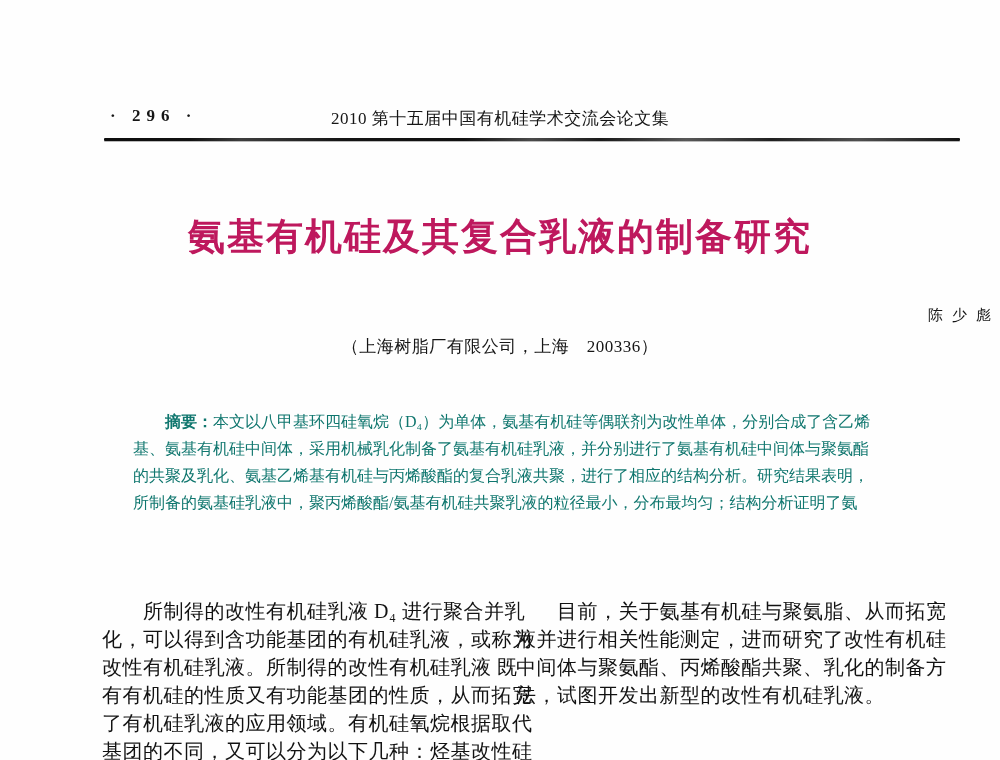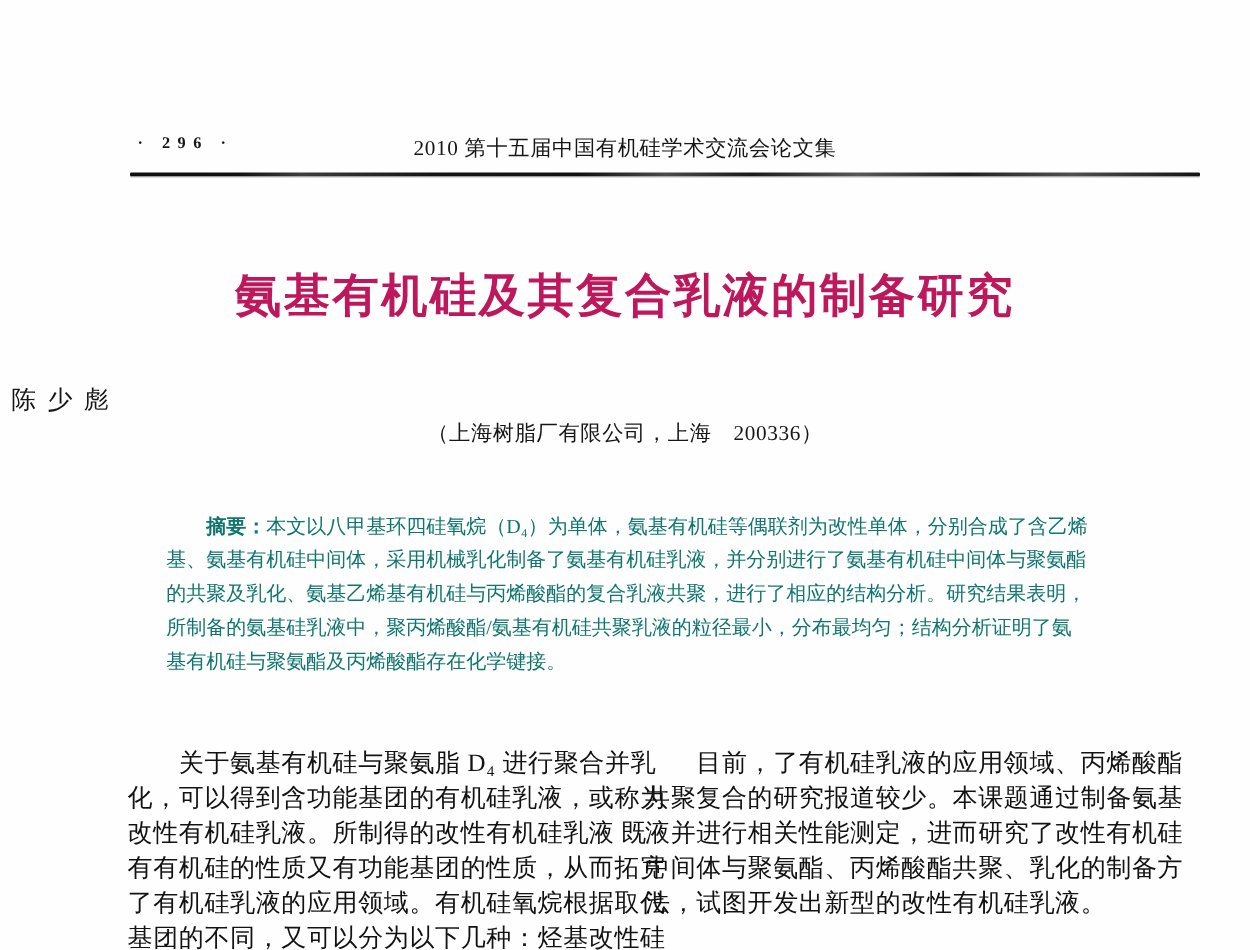--- a/index.html
+++ b/index.html
@@ -12,21 +12,21 @@
     color: #161616;
     font-family: "Liberation Serif", serif;
     -webkit-font-smoothing: antialiased;
   }
 
   
   .page-number {
     position: absolute;
     left: 110px;
     top: 106px;
-    font-size: 13px;
+    font-size: 17px;
     font-weight: 700;
     letter-spacing: 6px;
     white-space: nowrap;
   }
   .proceedings-title {
     position: absolute;
     left: 0;
     top: 107px;
     width: 100%;
     text-align: center;
@@ -60,22 +60,22 @@
     font-size: 37px;
     letter-spacing: 2px;
     color: #be185d;
     white-space: nowrap;
   }
   .author-name {
     position: absolute;
     left: 0;
     top: 306px;
     width: 100%;
-    text-align: left;
-    font-size: 20px;
+    text-align: right;
+    font-size: 15px;
     letter-spacing: 9px;
     text-indent: 9px; 
     white-space: nowrap;
   }
   .affiliation {
     position: absolute;
     left: 0;
     top: 335px;
     width: 100%;
     text-align: center;
@@ -125,33 +125,31 @@
   <div class="paper-title">氨基有机硅及其复合乳液的制备研究</div>
   <div class="author-name">陈少彪</div>
   <div class="affiliation">（上海树脂厂有限公司，上海　200336）</div>
 
   <div class="abstract-block">
     <div class="abs-first"><span class="lbl">摘要：</span><span>本文以八甲基环四硅氧烷（D₄）为单体，氨基有机硅等偶联剂为改性单体，分别合成了含乙烯</span></div>
     <div>
         <div class="line">基、氨基有机硅中间体，采用机械乳化制备了氨基有机硅乳液，并分别进行了氨基有机硅中间体与聚氨酯</div>
         <div class="line">的共聚及乳化、氨基乙烯基有机硅与丙烯酸酯的复合乳液共聚，进行了相应的结构分析。研究结果表明，</div>
         <div class="line">所制备的氨基硅乳液中，聚丙烯酸酯/氨基有机硅共聚乳液的粒径最小，分布最均匀；结构分析证明了氨</div>
-        <div class="line">基有机硅与聚氨酯及丙烯酸酯存在化学键接。</div>
       </div>
   </div>
 
   <div class="column column-left">
-      <div class="line">关于氨基有机硅与聚氨脂 D₄ 进行聚合并乳</div>
+      <div class="line">所制得的改性有机硅乳液 D₄ 进行聚合并乳</div>
       <div class="line">化，可以得到含功能基团的有机硅乳液，或称为</div>
       <div class="line">改性有机硅乳液。所制得的改性有机硅乳液 既</div>
       <div class="line">有有机硅的性质又有功能基团的性质，从而拓宽</div>
       <div class="line">了有机硅乳液的应用领域。有机硅氧烷根据取代</div>
       <div class="line">基团的不同，又可以分为以下几种：烃基改性硅</div>
     </div>
   <div class="column column-right">
-      <div class="line">目前，了有机硅乳液的应用领域、丙烯酸酯</div>
-      <div class="line">共聚复合的研究报道较少。本课题通过制备氨基</div>
+      <div class="line">目前，关于氨基有机硅与聚氨脂、从而拓宽</div>
       <div class="line">液并进行相关性能测定，进而研究了改性有机硅</div>
       <div class="line">中间体与聚氨酯、丙烯酸酯共聚、乳化的制备方</div>
       <div class="line">法，试图开发出新型的改性有机硅乳液。</div>
     </div>
 
 </div>
 
 </body></html>

